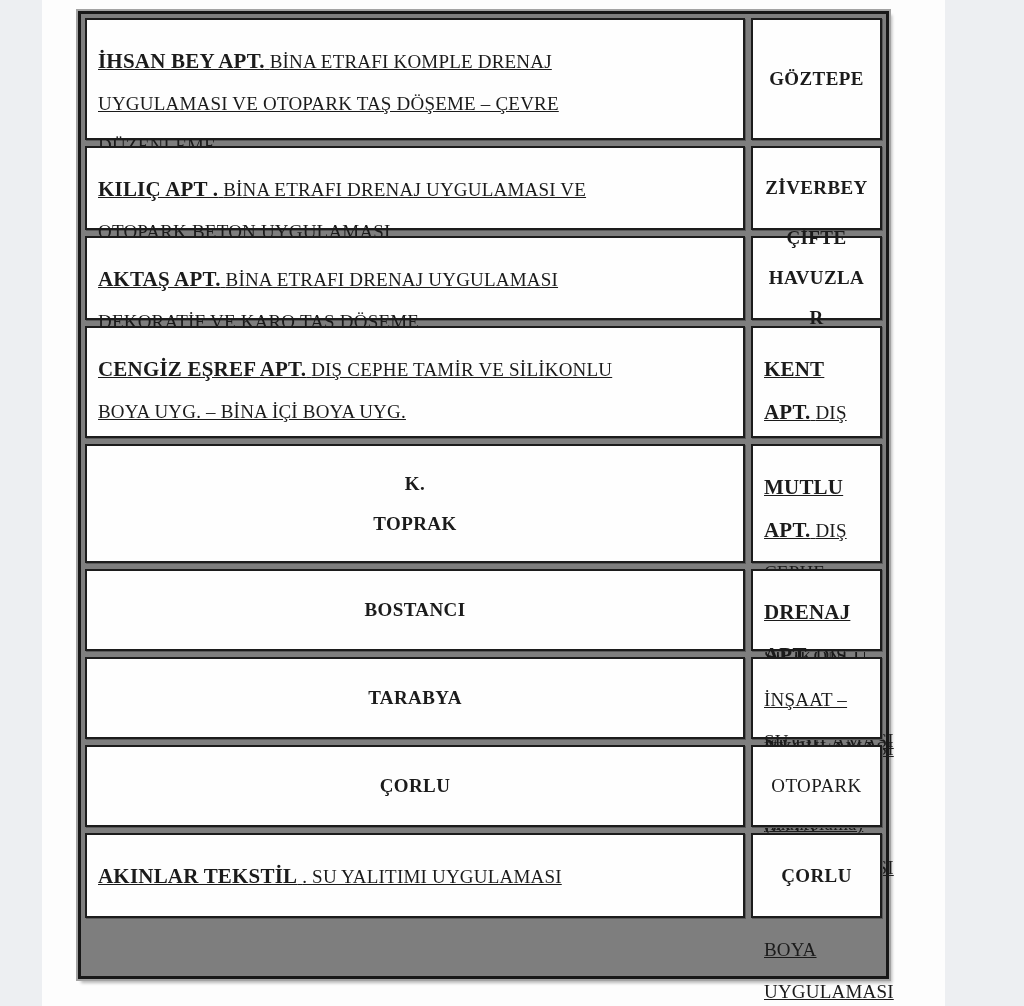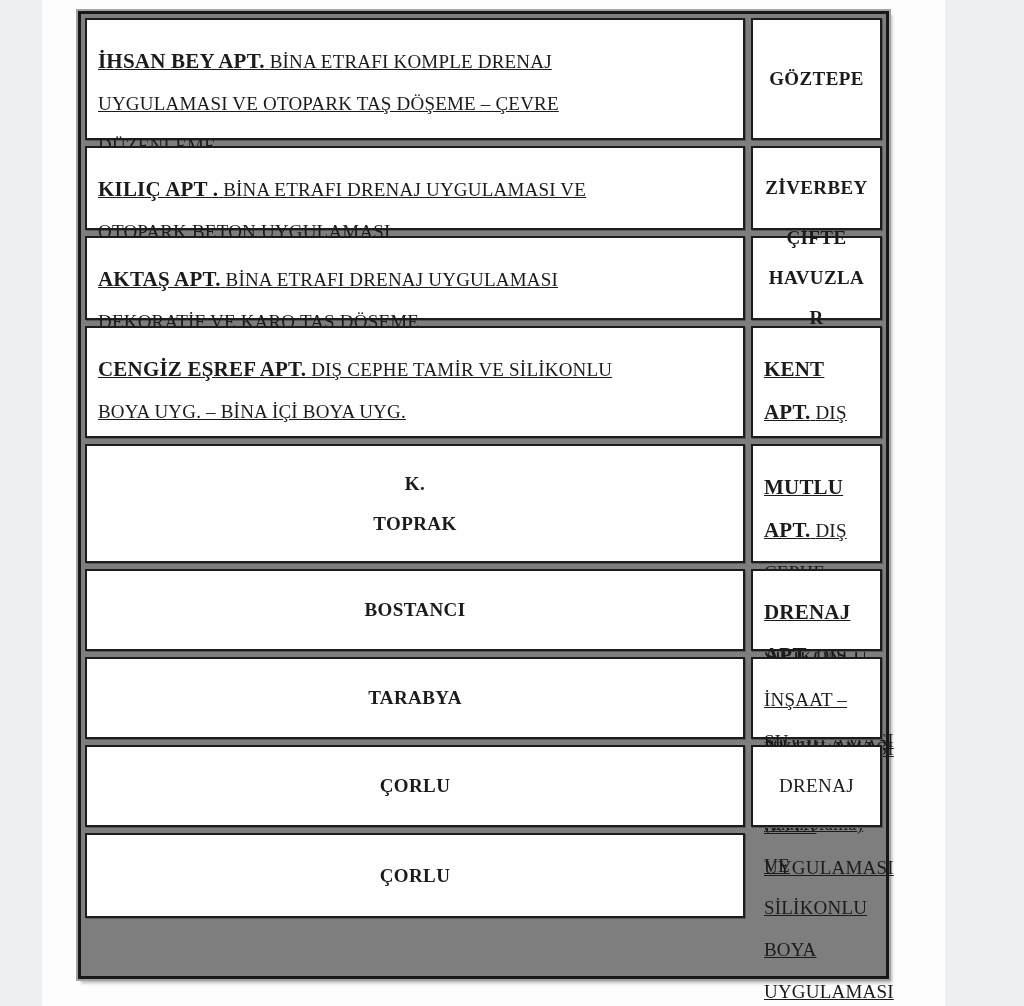--- a/index.html
+++ b/index.html
@@ -115,20 +115,21 @@
   <div class="cell loc">
       <span class="lv">TARABYA</span>
     </div>
 
   <div class="cell proj desc-block"> <span class="ds">İNŞAAT – SU YALITIMI- BOYA UYGULAMASI</span></div>
   <div class="cell loc">
       <span class="lv">ÇORLU</span>
     </div>
 
   <div class="cell loc wreg">
-      <span class="lv">DRENAJ</span>
+      <span class="lv">OTOPARK</span>
     </div>
 
+  <div class="cell proj"><span class="nm">AKINLAR TEKSTİL</span> <span class="ds">. SU YALITIMI UYGULAMASI</span></div>
   <div class="cell loc">
       <span class="lv">ÇORLU</span>
     </div>
 
 </div>
 
 </body></html>

